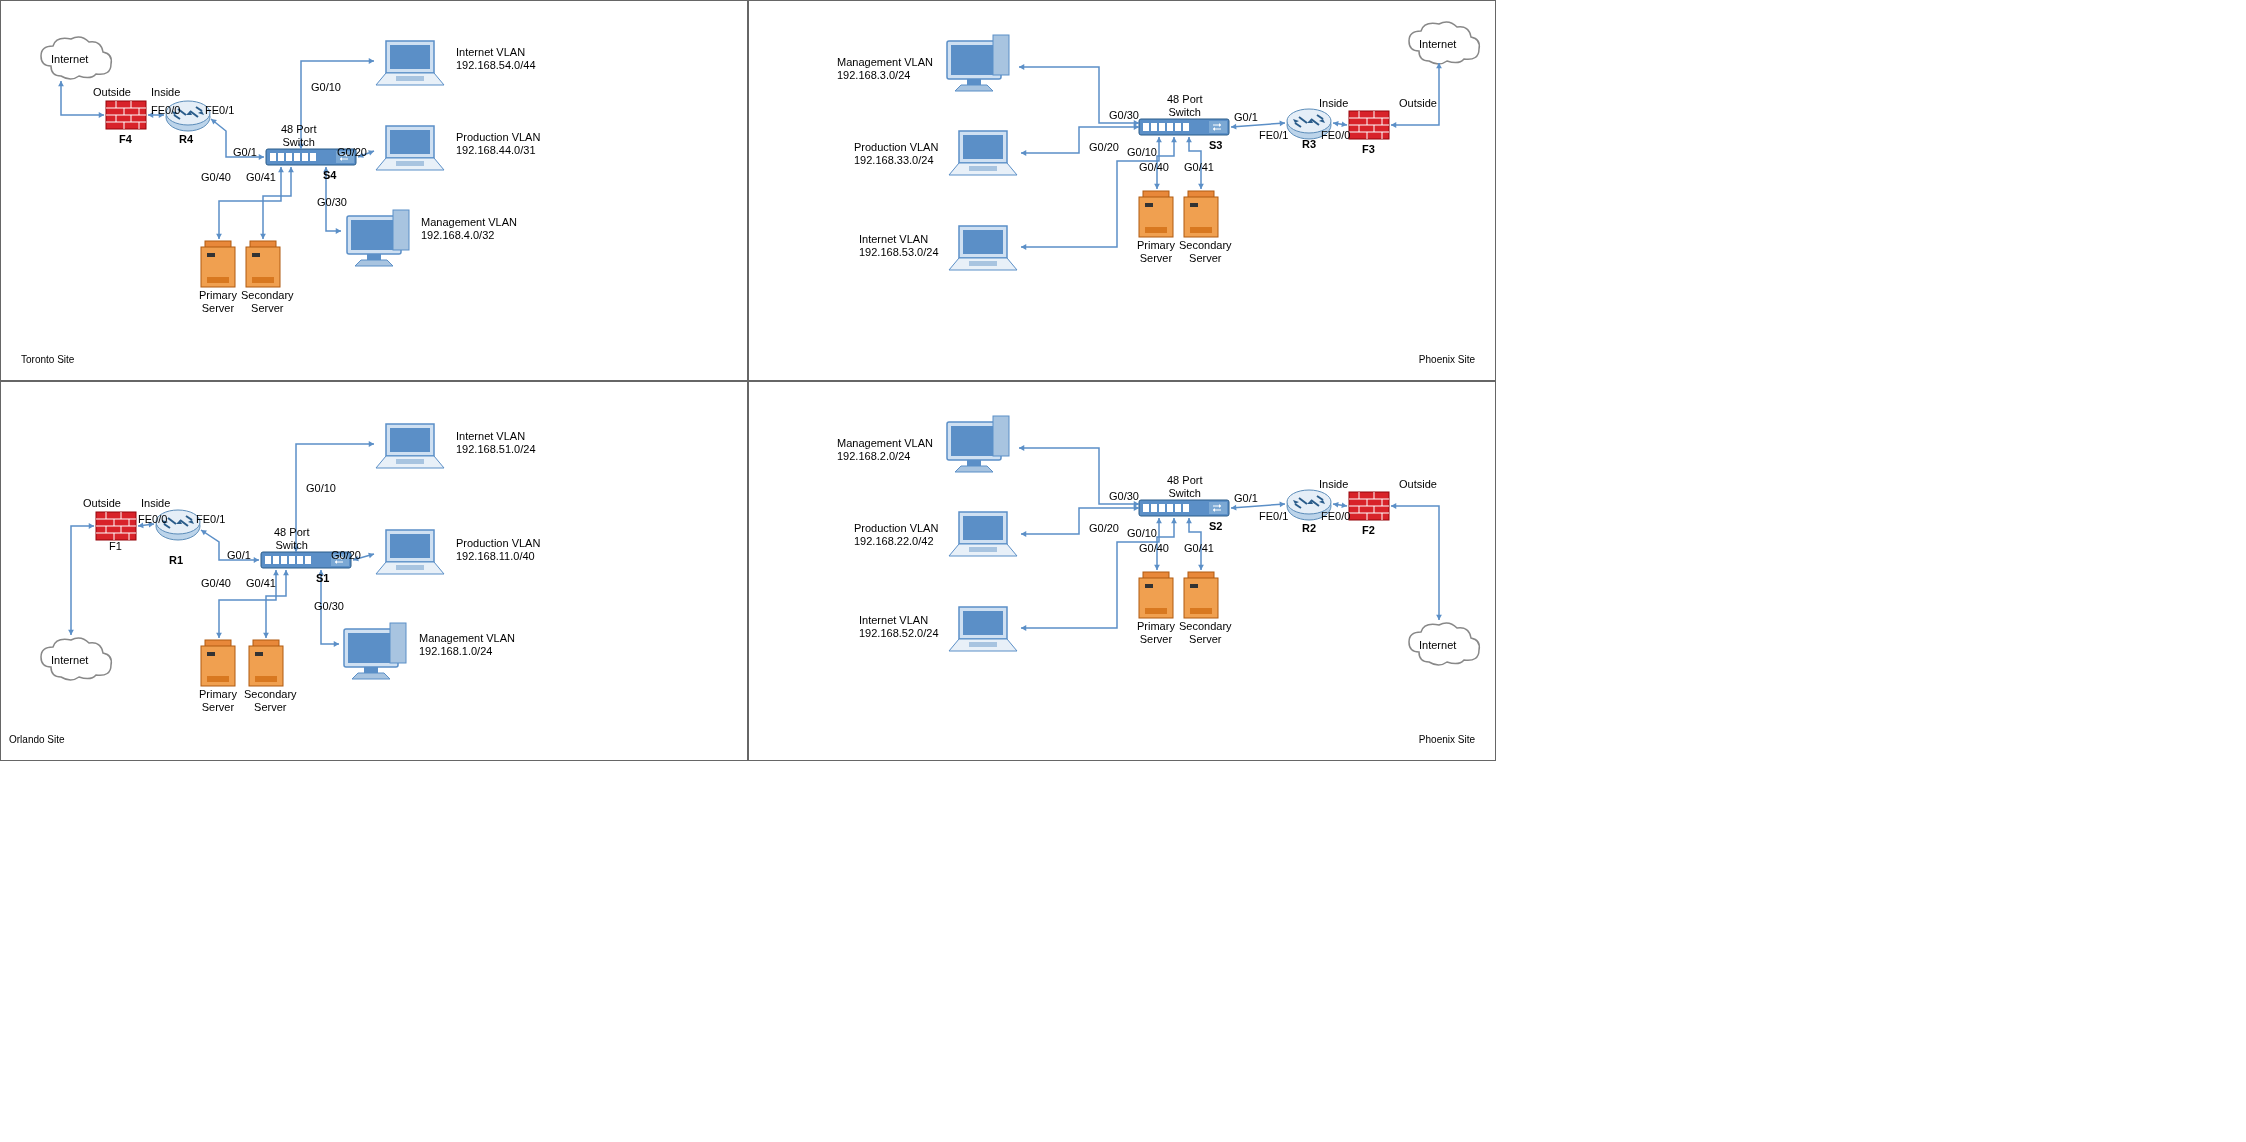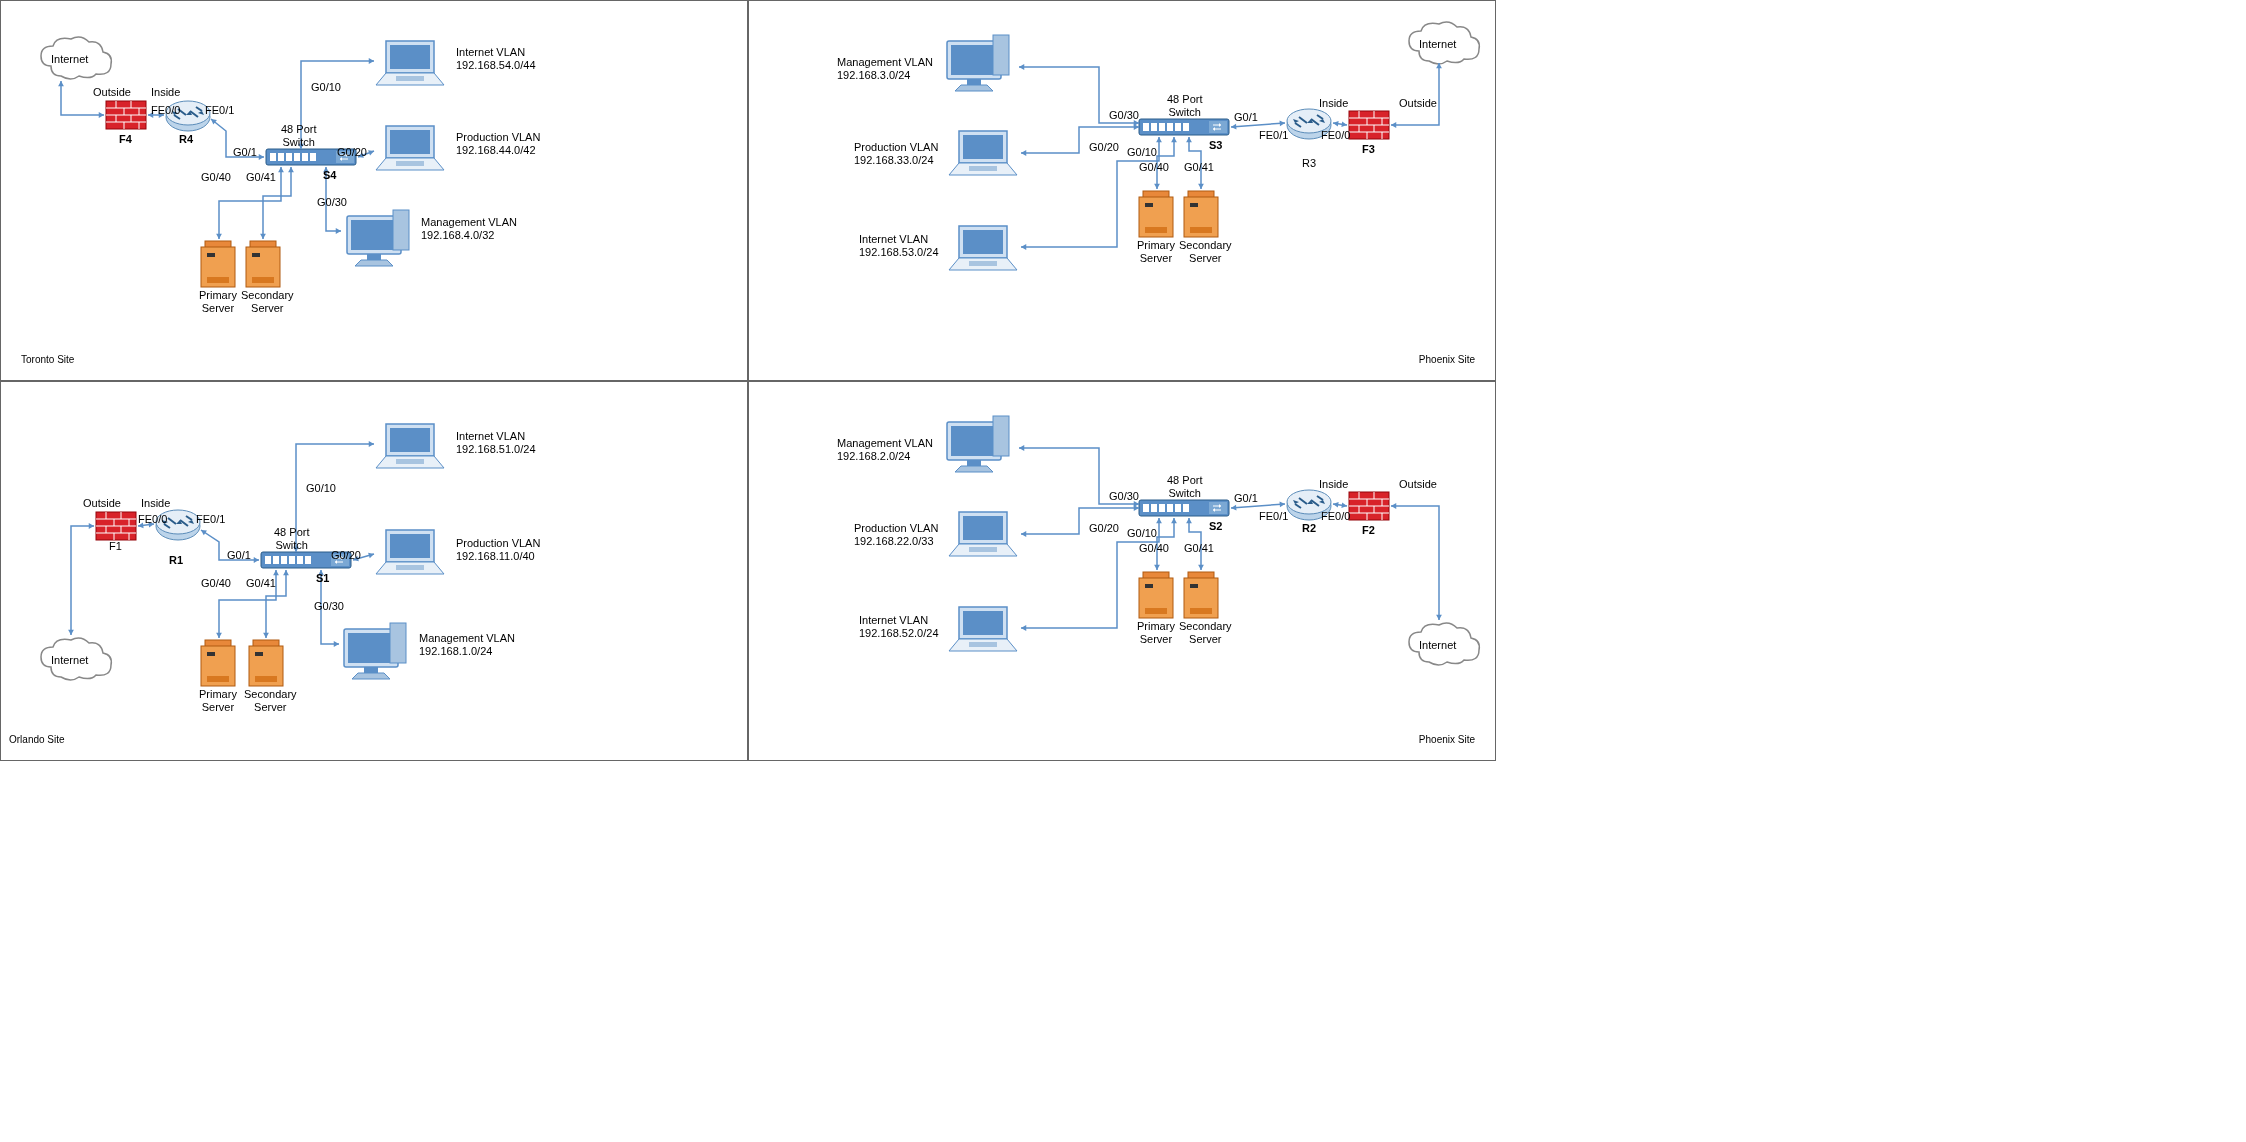--- a/index.html
+++ b/index.html
@@ -122,21 +122,21 @@
       <div class="lbl" style="left:316px;top:195px">G0/30</div>
       <div class="lbl" style="left:200px;top:170px">G0/40</div>
       <div class="lbl" style="left:245px;top:170px">G0/41</div>
       <div class="lbl" style="left:198px;top:288px;white-space:pre;text-align:center">Primary
 Server</div>
       <div class="lbl" style="left:240px;top:288px;white-space:pre;text-align:center">Secondary
 Server</div>
       <div class="lbl" style="left:455px;top:45px">Internet VLAN</div>
       <div class="lbl" style="left:455px;top:58px">192.168.54.0/44</div>
       <div class="lbl" style="left:455px;top:130px">Production VLAN</div>
-      <div class="lbl" style="left:455px;top:143px">192.168.44.0/42</div>
+      <div class="lbl" style="left:455px;top:143px">192.168.44.0/31</div>
       <div class="lbl" style="left:420px;top:215px">Management VLAN</div>
       <div class="lbl" style="left:420px;top:228px">192.168.4.0/32</div>
       <div class="site" style="left:20px;bottom:15px">Toronto Site</div>
     </div>
     <div class="quad">
       <svg width="748" height="380">
         <g transform="translate(650,20)">
           <path d="M30 40 Q20 40 20 30 Q10 30 10 20 Q10 10 22 10 Q25 0 40 3 Q50 -2 58 6 Q70 4 72 16 Q82 18 80 28 Q80 40 65 38 Q60 44 48 40 Q40 46 30 40 Z" fill="#fff" stroke="#888" stroke-width="1.5"></path>
         </g>
         <g transform="translate(600,110)">
@@ -224,21 +224,21 @@
         <path d="M425 136 L427.8765532316252 141.26549537134224 L422.1234467683748 141.26549537134224 Z" fill="#5b8fc7"></path>
         <path d="M408 188 L405.1234467683748 182.73450462865776 L410.8765532316252 182.73450462865776 Z" fill="#5b8fc7"></path>
         <path d="M440 136 L440 150 L452 150 L452 188" fill="none" stroke="#5b8fc7" stroke-width="1.5"></path>
         <path d="M440 136 L442.8765532316252 141.26549537134224 L437.1234467683748 141.26549537134224 Z" fill="#5b8fc7"></path>
         <path d="M452 188 L449.1234467683748 182.73450462865776 L454.8765532316252 182.73450462865776 Z" fill="#5b8fc7"></path>
       </svg>
       <div class="lbl" style="left:670px;top:37px">Internet</div>
       <div class="lbl" style="left:650px;top:96px">Outside</div>
       <div class="lbl" style="left:570px;top:96px">Inside</div>
       <div class="lbl" style="left:613px;top:142px;font-weight:bold">F3</div>
-      <div class="lbl" style="left:553px;top:156px;font-weight:normal">R3</div>
+      <div class="lbl" style="left:553px;top:137px;font-weight:bold">R3</div>
       <div class="lbl" style="left:572px;top:128px">FE0/0</div>
       <div class="lbl" style="left:510px;top:128px">FE0/1</div>
       <div class="lbl" style="left:418px;top:92px;white-space:pre;text-align:center">48 Port
 Switch</div>
       <div class="lbl" style="left:460px;top:138px;font-weight:bold">S3</div>
       <div class="lbl" style="left:485px;top:110px">G0/1</div>
       <div class="lbl" style="left:360px;top:108px">G0/30</div>
       <div class="lbl" style="left:340px;top:140px">G0/20</div>
       <div class="lbl" style="left:378px;top:145px">G0/10</div>
       <div class="lbl" style="left:390px;top:160px">G0/40</div>
@@ -485,18 +485,18 @@
       <div class="lbl" style="left:378px;top:145px">G0/10</div>
       <div class="lbl" style="left:390px;top:160px">G0/40</div>
       <div class="lbl" style="left:435px;top:160px">G0/41</div>
       <div class="lbl" style="left:388px;top:238px;white-space:pre;text-align:center">Primary
 Server</div>
       <div class="lbl" style="left:430px;top:238px;white-space:pre;text-align:center">Secondary
 Server</div>
       <div class="lbl" style="left:88px;top:55px">Management VLAN</div>
       <div class="lbl" style="left:88px;top:68px">192.168.2.0/24</div>
       <div class="lbl" style="left:105px;top:140px">Production VLAN</div>
-      <div class="lbl" style="left:105px;top:153px">192.168.22.0/33</div>
+      <div class="lbl" style="left:105px;top:153px">192.168.22.0/42</div>
       <div class="lbl" style="left:110px;top:232px">Internet VLAN</div>
       <div class="lbl" style="left:110px;top:245px">192.168.52.0/24</div>
       <div class="site" style="right:20px;bottom:15px">Phoenix Site</div>
     </div>
   </div>
 
 </body></html>

